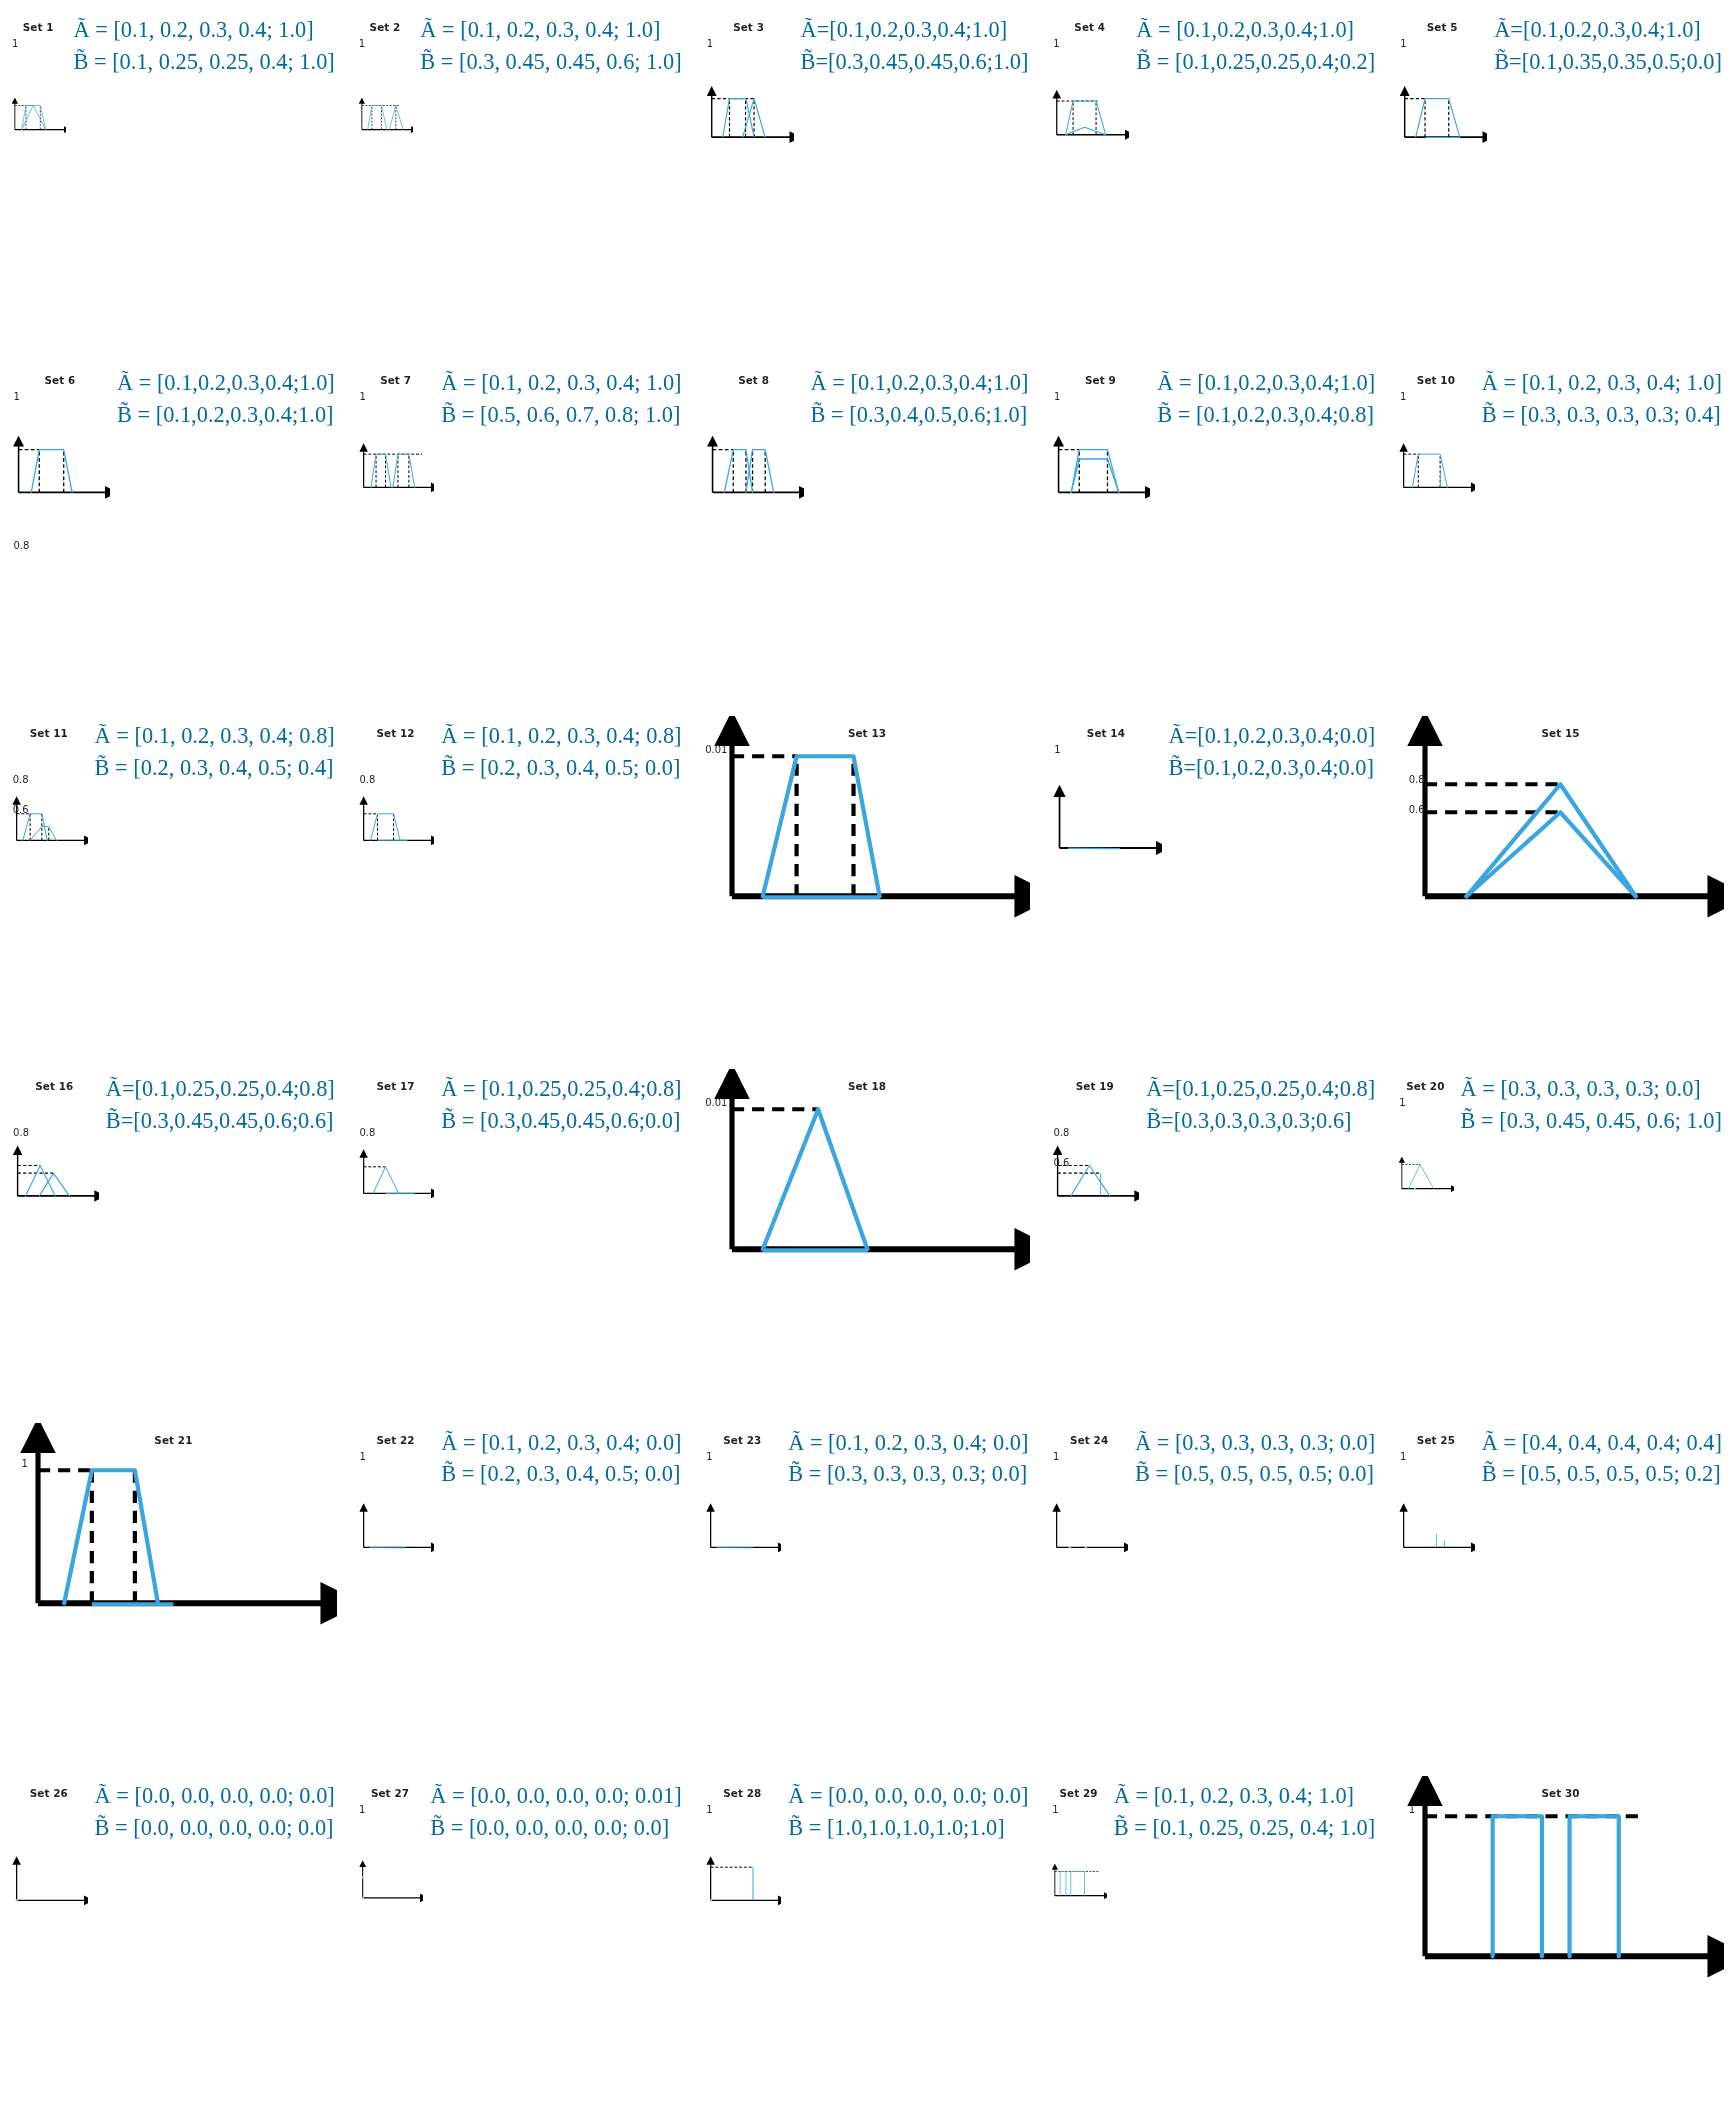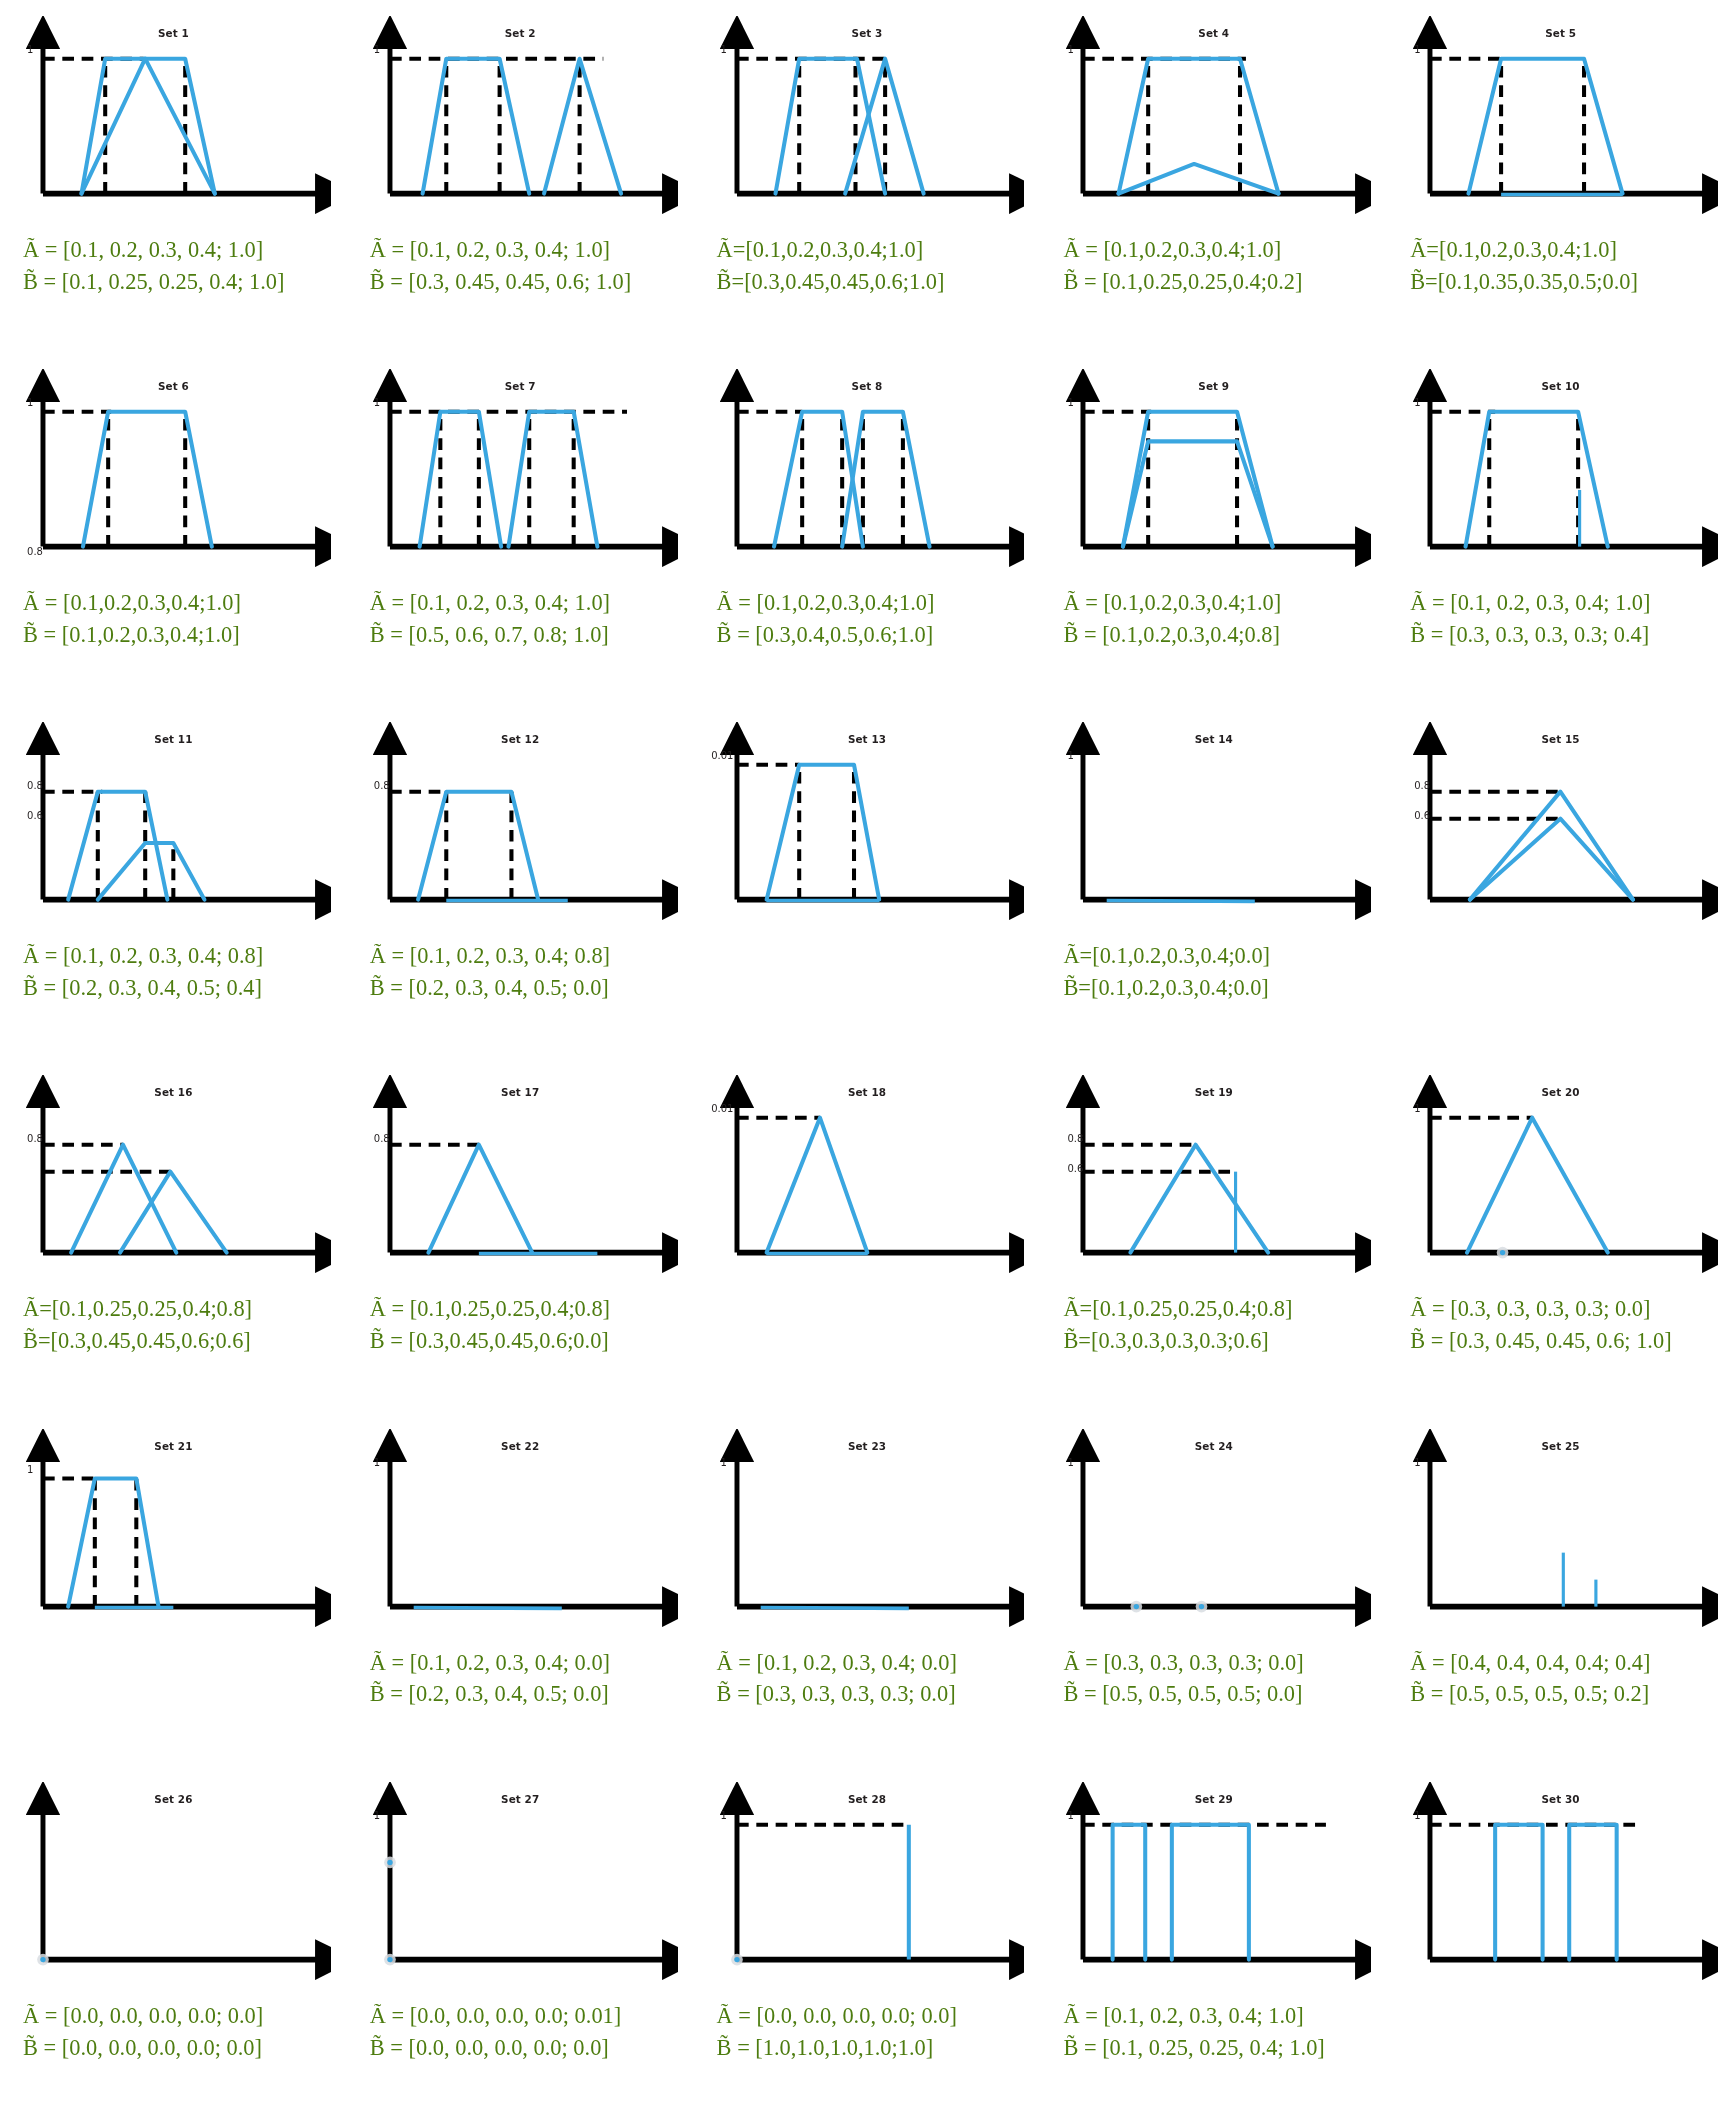--- a/index.html
+++ b/index.html
@@ -11,23 +11,23 @@
   #grid{
     display:grid;
     grid-template-columns:repeat(5, 1fr);
     grid-template-rows:repeat(6, 1fr);
     width:1734px;height:2119px;
     box-sizing:border-box;
   }
   .cell{
     position:relative;
     box-sizing:border-box;
-    padding:16px;
+    padding:10px;
     display:flex;
-    flex-direction:column;
+    flex-direction:row;
   }
   .plotwrap{
     position:relative;
     height:214px;
     width:100%;
   }
   .plotwrap svg{display:block;width:100%;height:100%;}
   .title{
     position:absolute;
     top:11px;left:0;right:0;
@@ -47,21 +47,21 @@
   }
   .formulas{
     margin-top:4px;
     padding-left:7px;
     padding-right:2px;
   }
   .fml{
     font-family:"Liberation Serif", serif;
     font-size:22.4px;
     line-height:1.42;
-    color:#4d7c0f;
+    color:#0369a1;
     white-space:nowrap;
   }
 </style>
 </head>
 <body>
 
 <div id="grid">
     <div class="cell">
       <div class="plotwrap">
         <svg viewBox="0 0 700 430" preserveAspectRatio="xMidYMid meet">

